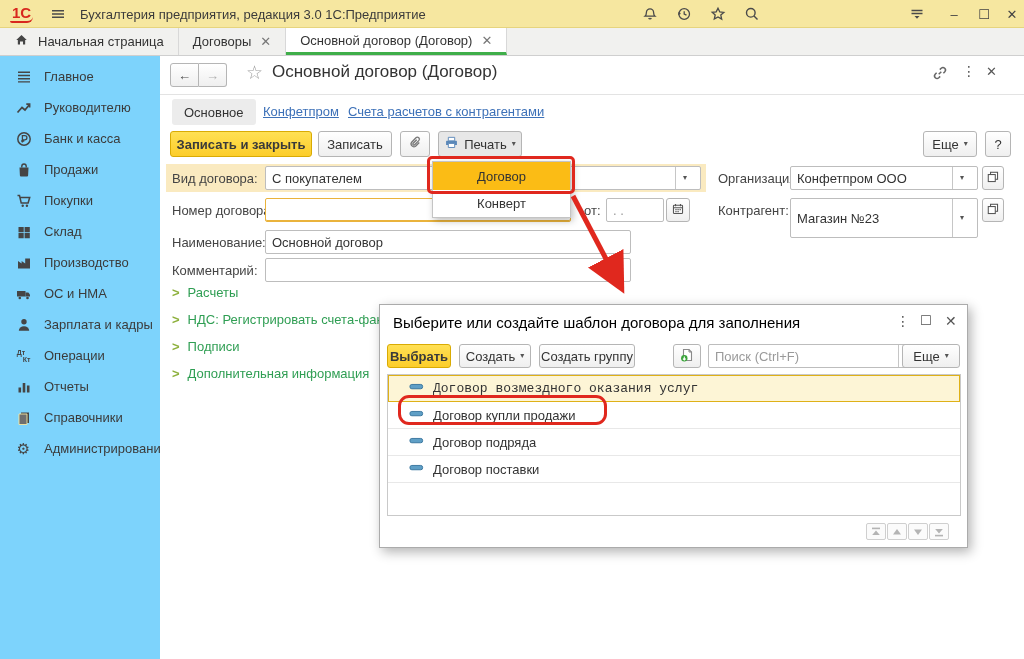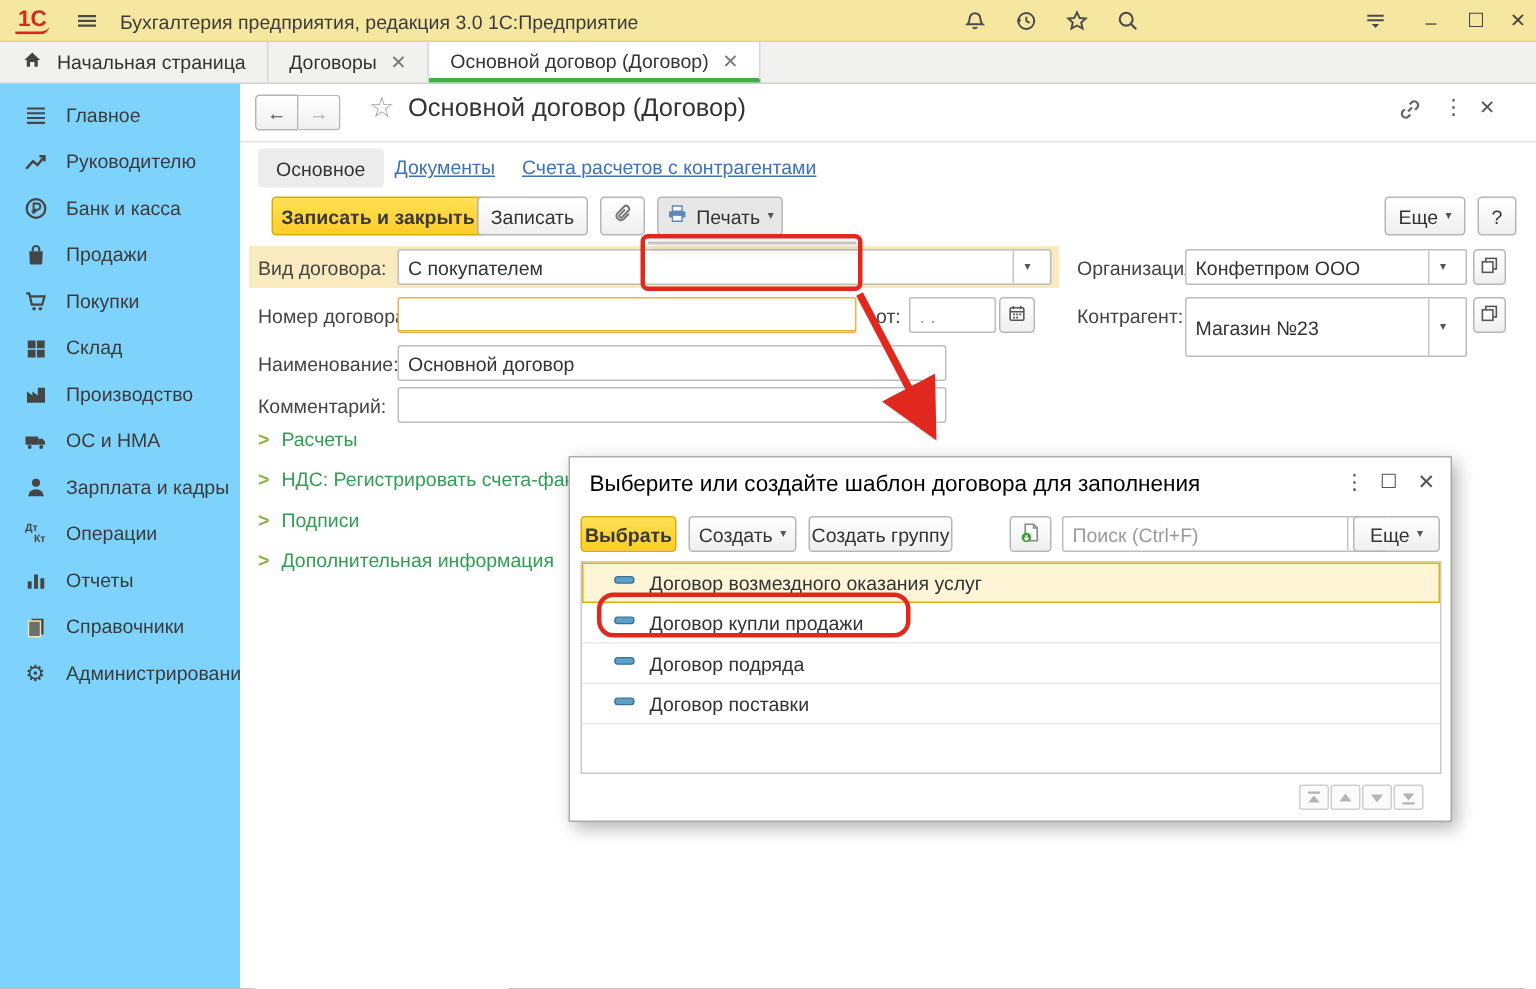--- a/index.html
+++ b/index.html
@@ -41,21 +41,21 @@
   
   .pmenu{left:432px;top:161px;width:139px;background:#fff;border:1px solid #c4c4c4;
          box-shadow:2px 3px 7px rgba(0,0,0,.25);z-index:40;}
   .pmi{height:27px;display:flex;align-items:center;justify-content:center;cursor:pointer;}
   .pmi.sel{height:28px;background:#fbbc15;}
   
   .modal{left:379px;top:304px;width:589px;height:244px;background:#fff;border:1px solid #ababab;
          box-shadow:3px 4px 11px rgba(0,0,0,.3);z-index:48;}
   .mlist{left:7px;top:69px;width:574px;height:142px;border:1px solid #c9c9c9;background:#fff;}
   .mrow{height:26px;display:flex;align-items:center;gap:9px;padding-left:21px;border-bottom:1px solid #e8e8e8;cursor:pointer;}
-  .mrow.sel{background:#fdf5d6;outline:1px solid #dfb117;outline-offset:-1px;}
+  .mrow.sel{background:#fdf5d6;outline:1px solid #dfb117;outline-offset:-1px;font-family:Liberation Mono, monospace;}
   .navbtn{width:20px;height:17px;border:1px solid #cfcfcf;border-radius:2px;background:#fbfbfb;display:flex;align-items:center;justify-content:center;}
   
   .annot{border:3px solid #e0281e;border-radius:8px;z-index:60;pointer-events:none;}
 </style>
 </head>
 <body>
 
 <div class="page">
 
   <div class="r titlebar flex">
@@ -256,24 +256,24 @@
           <path d="M8.2 11.4 6.8 12.8a2.55 2.55 0 0 1-3.6-3.6l1.4-1.4"></path>
         </svg>
     </div>
     <div class="r" style="left:802px;top:7px;font-size:14px;color:#555;">⋮</div>
     <div class="r" style="left:826px;top:8px;font-size:13px;color:#555;">✕</div>
     <div class="r" style="left:0;top:38px;width:864px;height:1px;background:#e3e3e3;"></div>
 
     <div class="r flex" style="left:12px;top:43px;height:26px;background:#ececec;border-radius:3px;padding:0 12px;">
       <span>Основное</span>
     </div>
-    <div class="r link" style="left:103px;top:48px;">Документы</div>
+    <div class="r link" style="left:103px;top:48px;">Конфетпром</div>
     <div class="r link" style="left:188px;top:48px;">Счета расчетов с контрагентами</div>
 
-    <div class="r btn btn-yellow" style="left:10px;top:75px;width:142px;height:26px;margin-left:11px;">
+    <div class="r btn btn-yellow" style="left:10px;top:75px;width:142px;height:26px;">
         <span>Записать и закрыть</span>
       </div>
     <div class="r btn" style="left:158px;top:75px;width:74px;height:26px;">
         <span>Записать</span>
       </div>
     <div class="r btn" style="left:240px;top:75px;width:30px;height:26px;">
       <span><svg width="15" height="15" viewBox="0 0 16 16" fill="none" stroke="#777" stroke-width="1.4">
             <path d="M12 8 8.1 11.9a3 3 0 0 1-4.2-4.2L8.5 3a2.1 2.1 0 0 1 3 3l-4.4 4.4a1.1 1.1 0 0 1-1.6-1.6L9.3 5"></path>
           </svg></span>
     </div>
@@ -363,20 +363,26 @@
         <span class="chev">&gt;</span>
         <span>Подписи</span>
       </div>
     <div class="r section" style="left:12px;top:310px;">
         <span class="chev">&gt;</span>
         <span>Дополнительная информация</span>
       </div>
   </div>
 
   <div class="r pmenu">
+    <div class="pmi sel">
+        <span>Договор</span>
+      </div>
+    <div class="pmi">
+        <span>Конверт</span>
+      </div>
   </div>
 
   <div class="r modal">
     <div class="r" style="left:13px;top:9px;font-size:15px;color:#000000;">Выберите или создайте шаблон договора для заполнения</div>
     <div class="r" style="left:516px;top:8px;font-size:14px;color:#555;">⋮</div>
     <div class="r" style="left:540px;top:8px;font-size:13px;color:#555;">☐</div>
     <div class="r" style="left:565px;top:8px;font-size:14px;color:#555;">✕</div>
 
     <div class="r btn btn-yellow" style="left:7px;top:39px;width:64px;height:24px;">
         <span>Выбрать</span>

